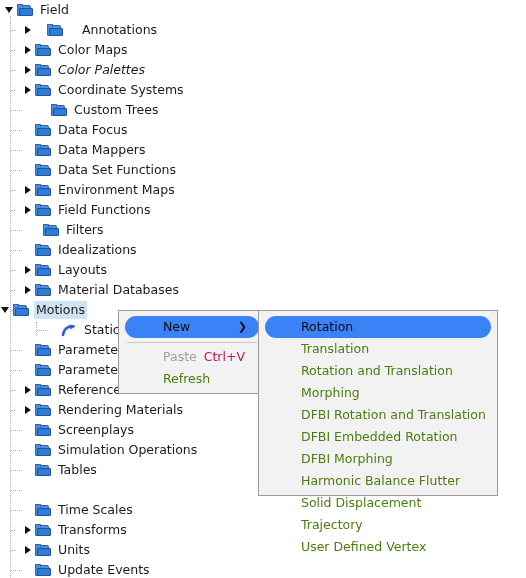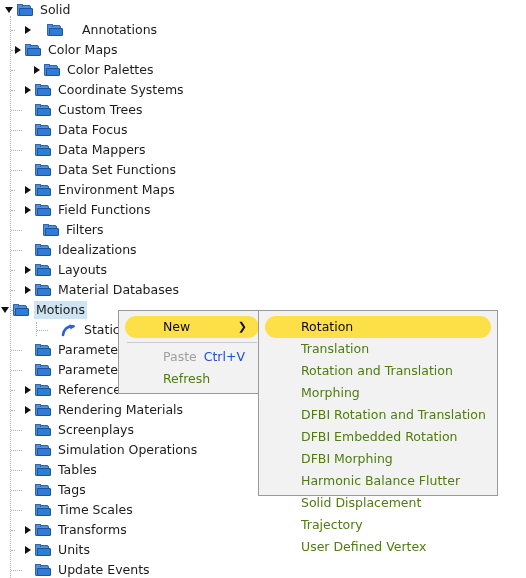--- a/index.html
+++ b/index.html
@@ -152,29 +152,29 @@
     line-height: 22px;
     margin: 0 6px;
     padding-left: 38px;
     border-radius: 11px;
     white-space: nowrap;
     box-sizing: border-box;
     color: #4d7c0f;
   }
   .menu-item.first { margin-top: 5px; }
   .menu-item.highlight {
-    background: #fde047;
+    background: #3b82f6;
     color: #0c0c0c;
   }
   .menu-item.disabled { color: #a0a0a0; }
 
   .menu-item .accel {
     position: absolute;
     right: 14px;
-    color: #1d4ed8;
+    color: #be185d;
   }
   .submenu-arrow {
     position: absolute;
     right: 12px;
     top: 0;
     line-height: 22px;
     font-size: 11px;
     color: #0e0e0e;
   }
   .menu-sep {
@@ -188,59 +188,59 @@
 <body>
 
 <div id="tree">
     <div class="tree-row" style="top: 0px; padding-left: 4px;">
       <span class="twisty expanded"></span>
       <span class="folder-icon">
         <span class="back"></span>
         <span class="tab"></span>
         <span class="front"></span>
       </span>
-      <span class="tree-label">Solid</span>
+      <span class="tree-label">Field</span>
     </div>
     <div class="tree-row" style="top: 20px; padding-left: 22px; gap: 12px;">
       <span class="twisty collapsed"></span>
       <span class="folder-icon">
         <span class="back"></span>
         <span class="tab"></span>
         <span class="front"></span>
       </span>
       <span class="tree-label">Annotations</span>
     </div>
-    <div class="tree-row" style="top: 40px; padding-left: 12px;">
+    <div class="tree-row" style="top: 40px; padding-left: 22px;">
       <span class="twisty collapsed"></span>
       <span class="folder-icon">
         <span class="back"></span>
         <span class="tab"></span>
         <span class="front"></span>
       </span>
       <span class="tree-label">Color Maps</span>
     </div>
-    <div class="tree-row" style="top: 60px; padding-left: 31px;">
+    <div class="tree-row" style="top: 60px; padding-left: 22px; font-style: italic;">
       <span class="twisty collapsed"></span>
       <span class="folder-icon">
         <span class="back"></span>
         <span class="tab"></span>
         <span class="front"></span>
       </span>
       <span class="tree-label">Color Palettes</span>
     </div>
     <div class="tree-row" style="top: 80px; padding-left: 22px;">
       <span class="twisty collapsed"></span>
       <span class="folder-icon">
         <span class="back"></span>
         <span class="tab"></span>
         <span class="front"></span>
       </span>
       <span class="tree-label">Coordinate Systems</span>
     </div>
-    <div class="tree-row" style="top: 100px; padding-left: 22px;">
+    <div class="tree-row" style="top: 100px; padding-left: 22px; margin-left: 16px;">
       <span class="twisty"></span>
       <span class="folder-icon">
         <span class="back"></span>
         <span class="tab"></span>
         <span class="front"></span>
       </span>
       <span class="tree-label">Custom Trees</span>
     </div>
     <div class="tree-row" style="top: 120px; padding-left: 22px;">
       <span class="twisty"></span>
@@ -397,29 +397,20 @@
       <span class="tree-label">Simulation Operations</span>
     </div>
     <div class="tree-row" style="top: 460px; padding-left: 22px;">
       <span class="twisty"></span>
       <span class="folder-icon">
         <span class="back"></span>
         <span class="tab"></span>
         <span class="front"></span>
       </span>
       <span class="tree-label">Tables</span>
-    </div>
-    <div class="tree-row" style="top: 480px; padding-left: 22px;">
-      <span class="twisty"></span>
-      <span class="folder-icon">
-        <span class="back"></span>
-        <span class="tab"></span>
-        <span class="front"></span>
-      </span>
-      <span class="tree-label">Tags</span>
     </div>
     <div class="tree-row" style="top: 500px; padding-left: 22px;">
       <span class="twisty"></span>
       <span class="folder-icon">
         <span class="back"></span>
         <span class="tab"></span>
         <span class="front"></span>
       </span>
       <span class="tree-label">Time Scales</span>
     </div>

